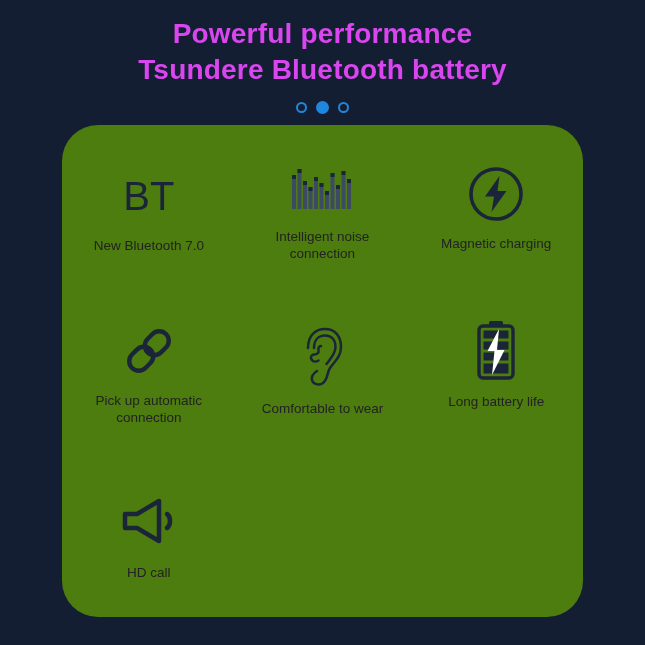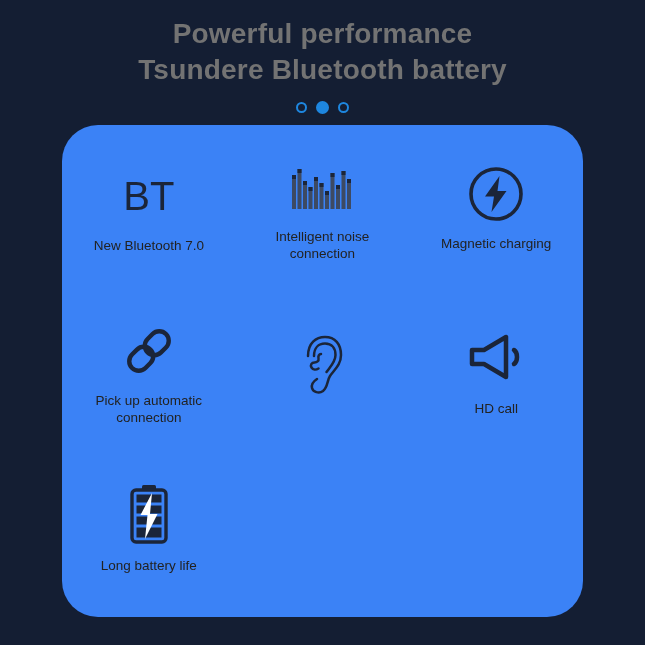--- a/index.html
+++ b/index.html
@@ -15,21 +15,21 @@
     position: relative;
   }
 
   
   .header {
     width: 100%;
     padding-top: 16px;
     text-align: center;
   }
   .title-line {
-    color: #737373;
+    color: #d946ef;
     font-size: 28px;
     font-weight: bold;
     line-height: 36px;
     letter-spacing: 0.2px;
   }
   .dots {
     margin-top: 12px;
     display: flex;
     justify-content: center;
     align-items: center;
@@ -53,21 +53,21 @@
     height: 13px;
   }
 
   
   .card {
     position: absolute;
     left: 62px;
     top: 125px;
     width: 521px;
     height: 492px;
-    background: #3b82f6;
+    background: #4d7c0f;
     border-radius: 36px;
     box-sizing: border-box;
   }
 
   .grid {
     position: absolute;
     left: 0;
     top: 0;
     width: 100%;
     height: 100%;
@@ -199,43 +199,44 @@
     <div class="feature r3 cell-7">
       <div class="icon-box">
         <svg width="52" height="62" viewBox="0 0 52 62">
           <g fill="none" stroke="#1b2539" stroke-width="2.5" stroke-linecap="round" stroke-linejoin="round">
             <path d="M12 22 C12 9 20 3 29 3 C39 3 45 10 45 21 C45 31 38 36 34 42 C31 46.5 32 53 27 57 C23 60 17 58 16 54 C15 50 18 47 21 45"></path>
             <path d="M18 22 C18 14 22.5 9.5 29 9.5 C36 9.5 39.5 14.5 39.5 21 C39.5 28 34 33 30.5 38"></path>
             <path d="M25 20 C23 20 22 22 22.5 24.5 C23 27 21 28.5 18.5 28.5 C15.5 28.5 14 31 15.5 33.5 C17 36 20 36 22.5 34.5"></path>
           </g>
         </svg>
       </div>
-    </div>
-
-    <div class="feature r3 cell-8">
-      <div class="icon-box">
-        <svg width="56" height="48" viewBox="0 0 56 48">
-          <path d="M4 17 L16 17 L38 4 L38 44 L16 31 L4 31 Z" fill="none" stroke="#1b2539" stroke-width="4.5" stroke-linejoin="round"></path>
-          <path d="M46 17 C50 19.5 50 28.5 46 31" fill="none" stroke="#1b2539" stroke-width="4.5" stroke-linecap="round"></path>
-        </svg>
-      </div>
-      <div class="label">HD call</div>
+      <div class="label">Comfortable to wear</div>
     </div>
 
     <div class="feature r3 cell-9">
       <div class="icon-box">
         <svg width="46" height="60" viewBox="0 0 46 60">
           <rect x="16" y="1" width="14" height="5" rx="1.5" fill="#1b2539"></rect>
           <rect x="6" y="6" width="34" height="52" rx="4" fill="none" stroke="#1b2539" stroke-width="3.4"></rect>
           <g fill="#1b2539">
             <rect x="10.5" y="10.5" width="25" height="8"></rect>
             <rect x="10.5" y="21.5" width="25" height="8"></rect>
             <rect x="10.5" y="32.5" width="25" height="8"></rect>
             <rect x="10.5" y="43.5" width="25" height="10"></rect>
           </g>
           <path d="M26 9 L14.5 31 L21.5 31 L19 55 L31.5 30 L24 30 Z" fill="#ffffff"></path>
         </svg>
       </div>
       <div class="label">Long battery life</div>
     </div>
 
+    <div class="feature r3 cell-8">
+      <div class="icon-box">
+        <svg width="56" height="48" viewBox="0 0 56 48">
+          <path d="M4 17 L16 17 L38 4 L38 44 L16 31 L4 31 Z" fill="none" stroke="#1b2539" stroke-width="4.5" stroke-linejoin="round"></path>
+          <path d="M46 17 C50 19.5 50 28.5 46 31" fill="none" stroke="#1b2539" stroke-width="4.5" stroke-linecap="round"></path>
+        </svg>
+      </div>
+      <div class="label">HD call</div>
+    </div>
+
   </div>
 </div>
 
 </body></html>

